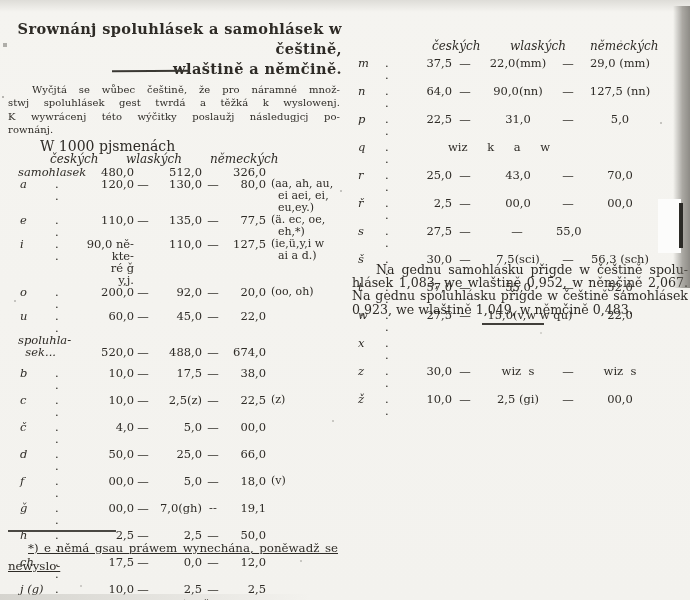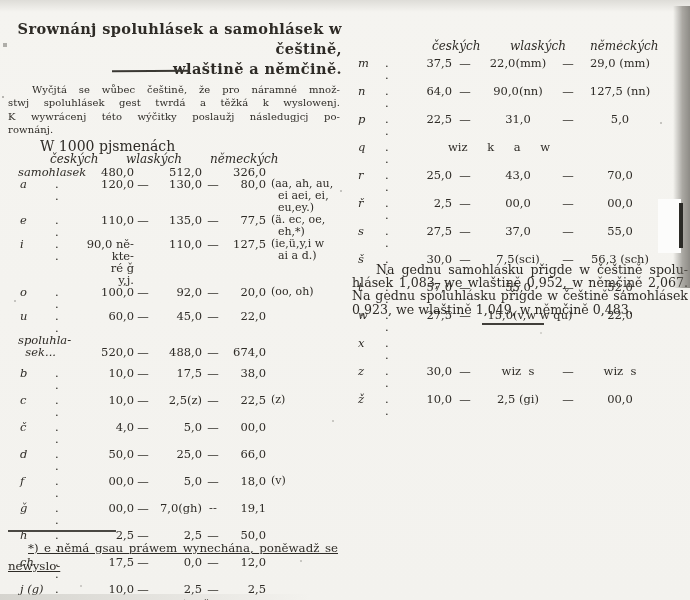--- a/index.html
+++ b/index.html
@@ -131,21 +131,21 @@
           <span class="cell cell-d1"></span>
           <span class="cell cell-wl">110,0</span>
           <span class="cell cell-d2">—</span>
           <span class="cell cell-de">127,5</span>
           <span class="cell cell-nt">(ie,ü,y,i w
   ai a d.)</span>
         </div>
         <div class="trow">
           <span class="cell cell-l">o</span>
           <span class="cell cell-dt">. .</span>
-          <span class="cell cell-cz">100,0</span>
+          <span class="cell cell-cz">200,0</span>
           <span class="cell cell-d1">—</span>
           <span class="cell cell-wl">92,0</span>
           <span class="cell cell-d2">—</span>
           <span class="cell cell-de">20,0</span>
           <span class="cell cell-nt">(oo, oh)</span>
         </div>
         <div class="trow">
           <span class="cell cell-l">u</span>
           <span class="cell cell-dt">. .</span>
           <span class="cell cell-cz">60,0</span>
@@ -339,21 +339,20 @@
           <span class="cell cell-wl">00,0</span>
           <span class="cell cell-d2">—</span>
           <span class="cell cell-de">00,0</span>
           <span class="cell cell-nt"></span>
         </div>
         <div class="trow">
           <span class="cell cell-l">s</span>
           <span class="cell cell-dt">. .</span>
           <span class="cell cell-cz">27,5</span>
           <span class="cell cell-d1">—</span>
-          <span class="cell cell-wl">37,0</span>
           <span class="cell cell-d2">—</span>
           <span class="cell cell-de">55,0</span>
           <span class="cell cell-nt"></span>
         </div>
         <div class="trow">
           <span class="cell cell-l">š</span>
           <span class="cell cell-dt">. .</span>
           <span class="cell cell-cz">30,0</span>
           <span class="cell cell-d1">—</span>
           <span class="cell cell-wl">7,5(sci)</span>

